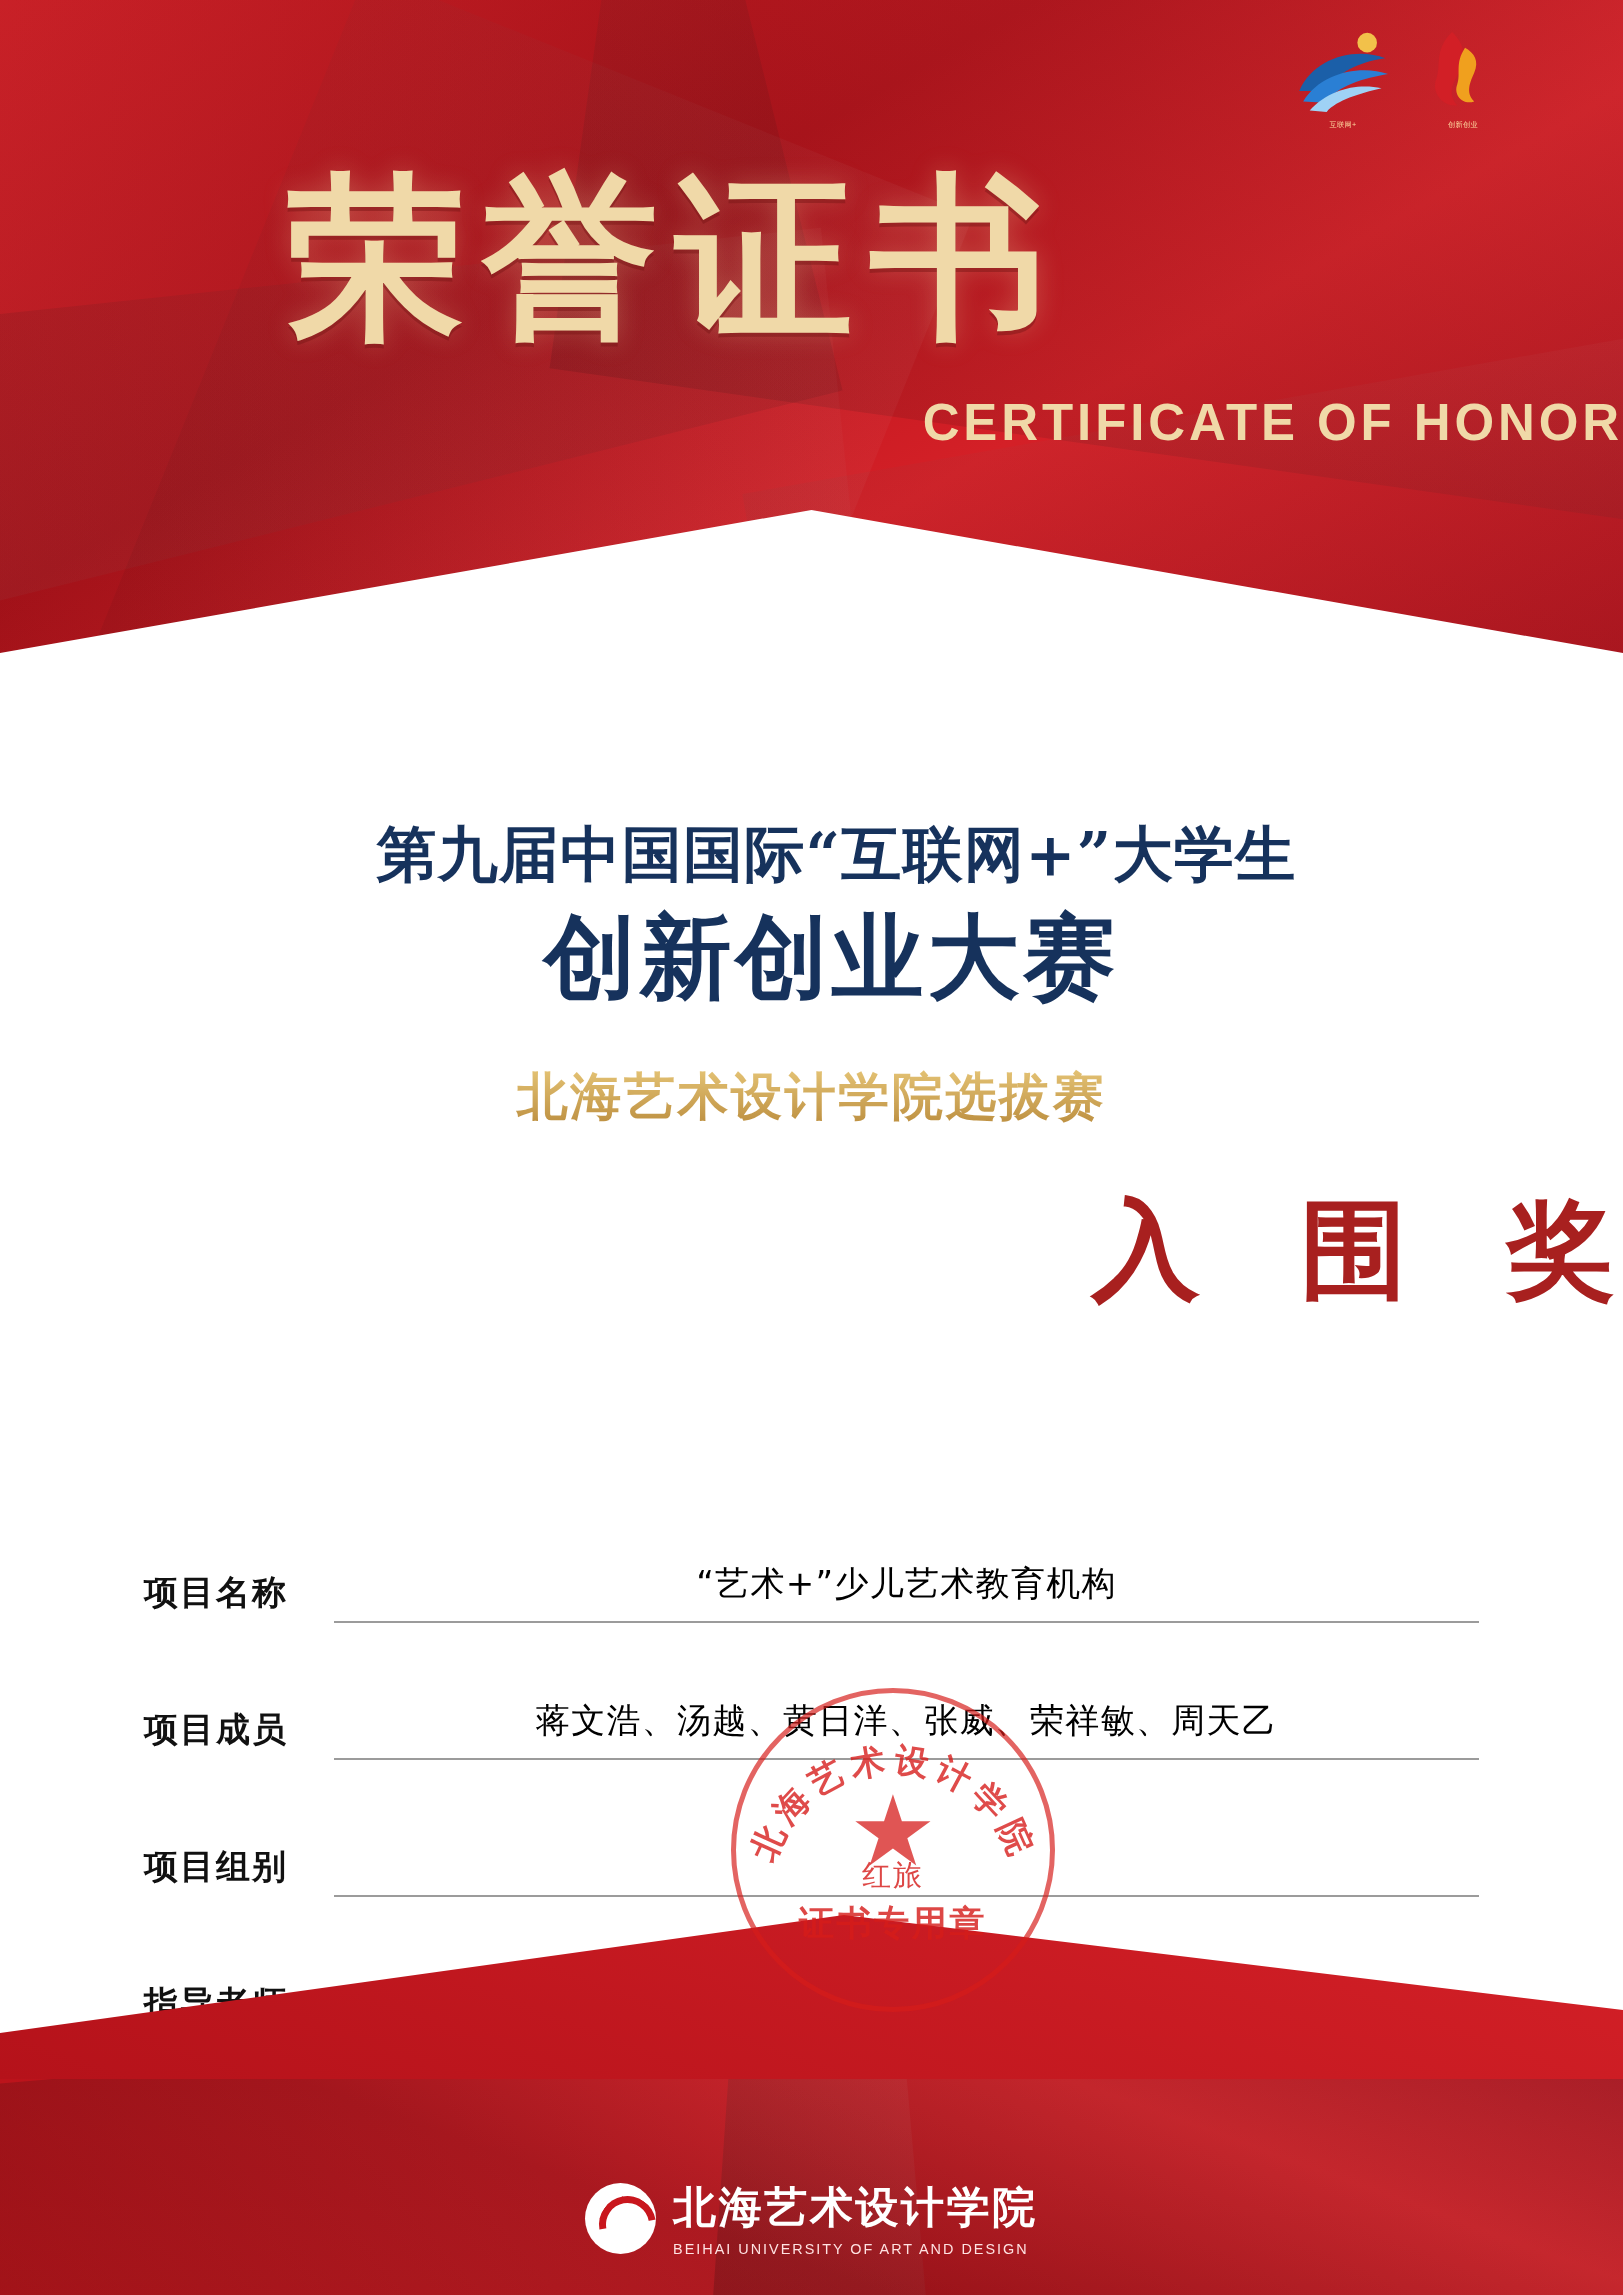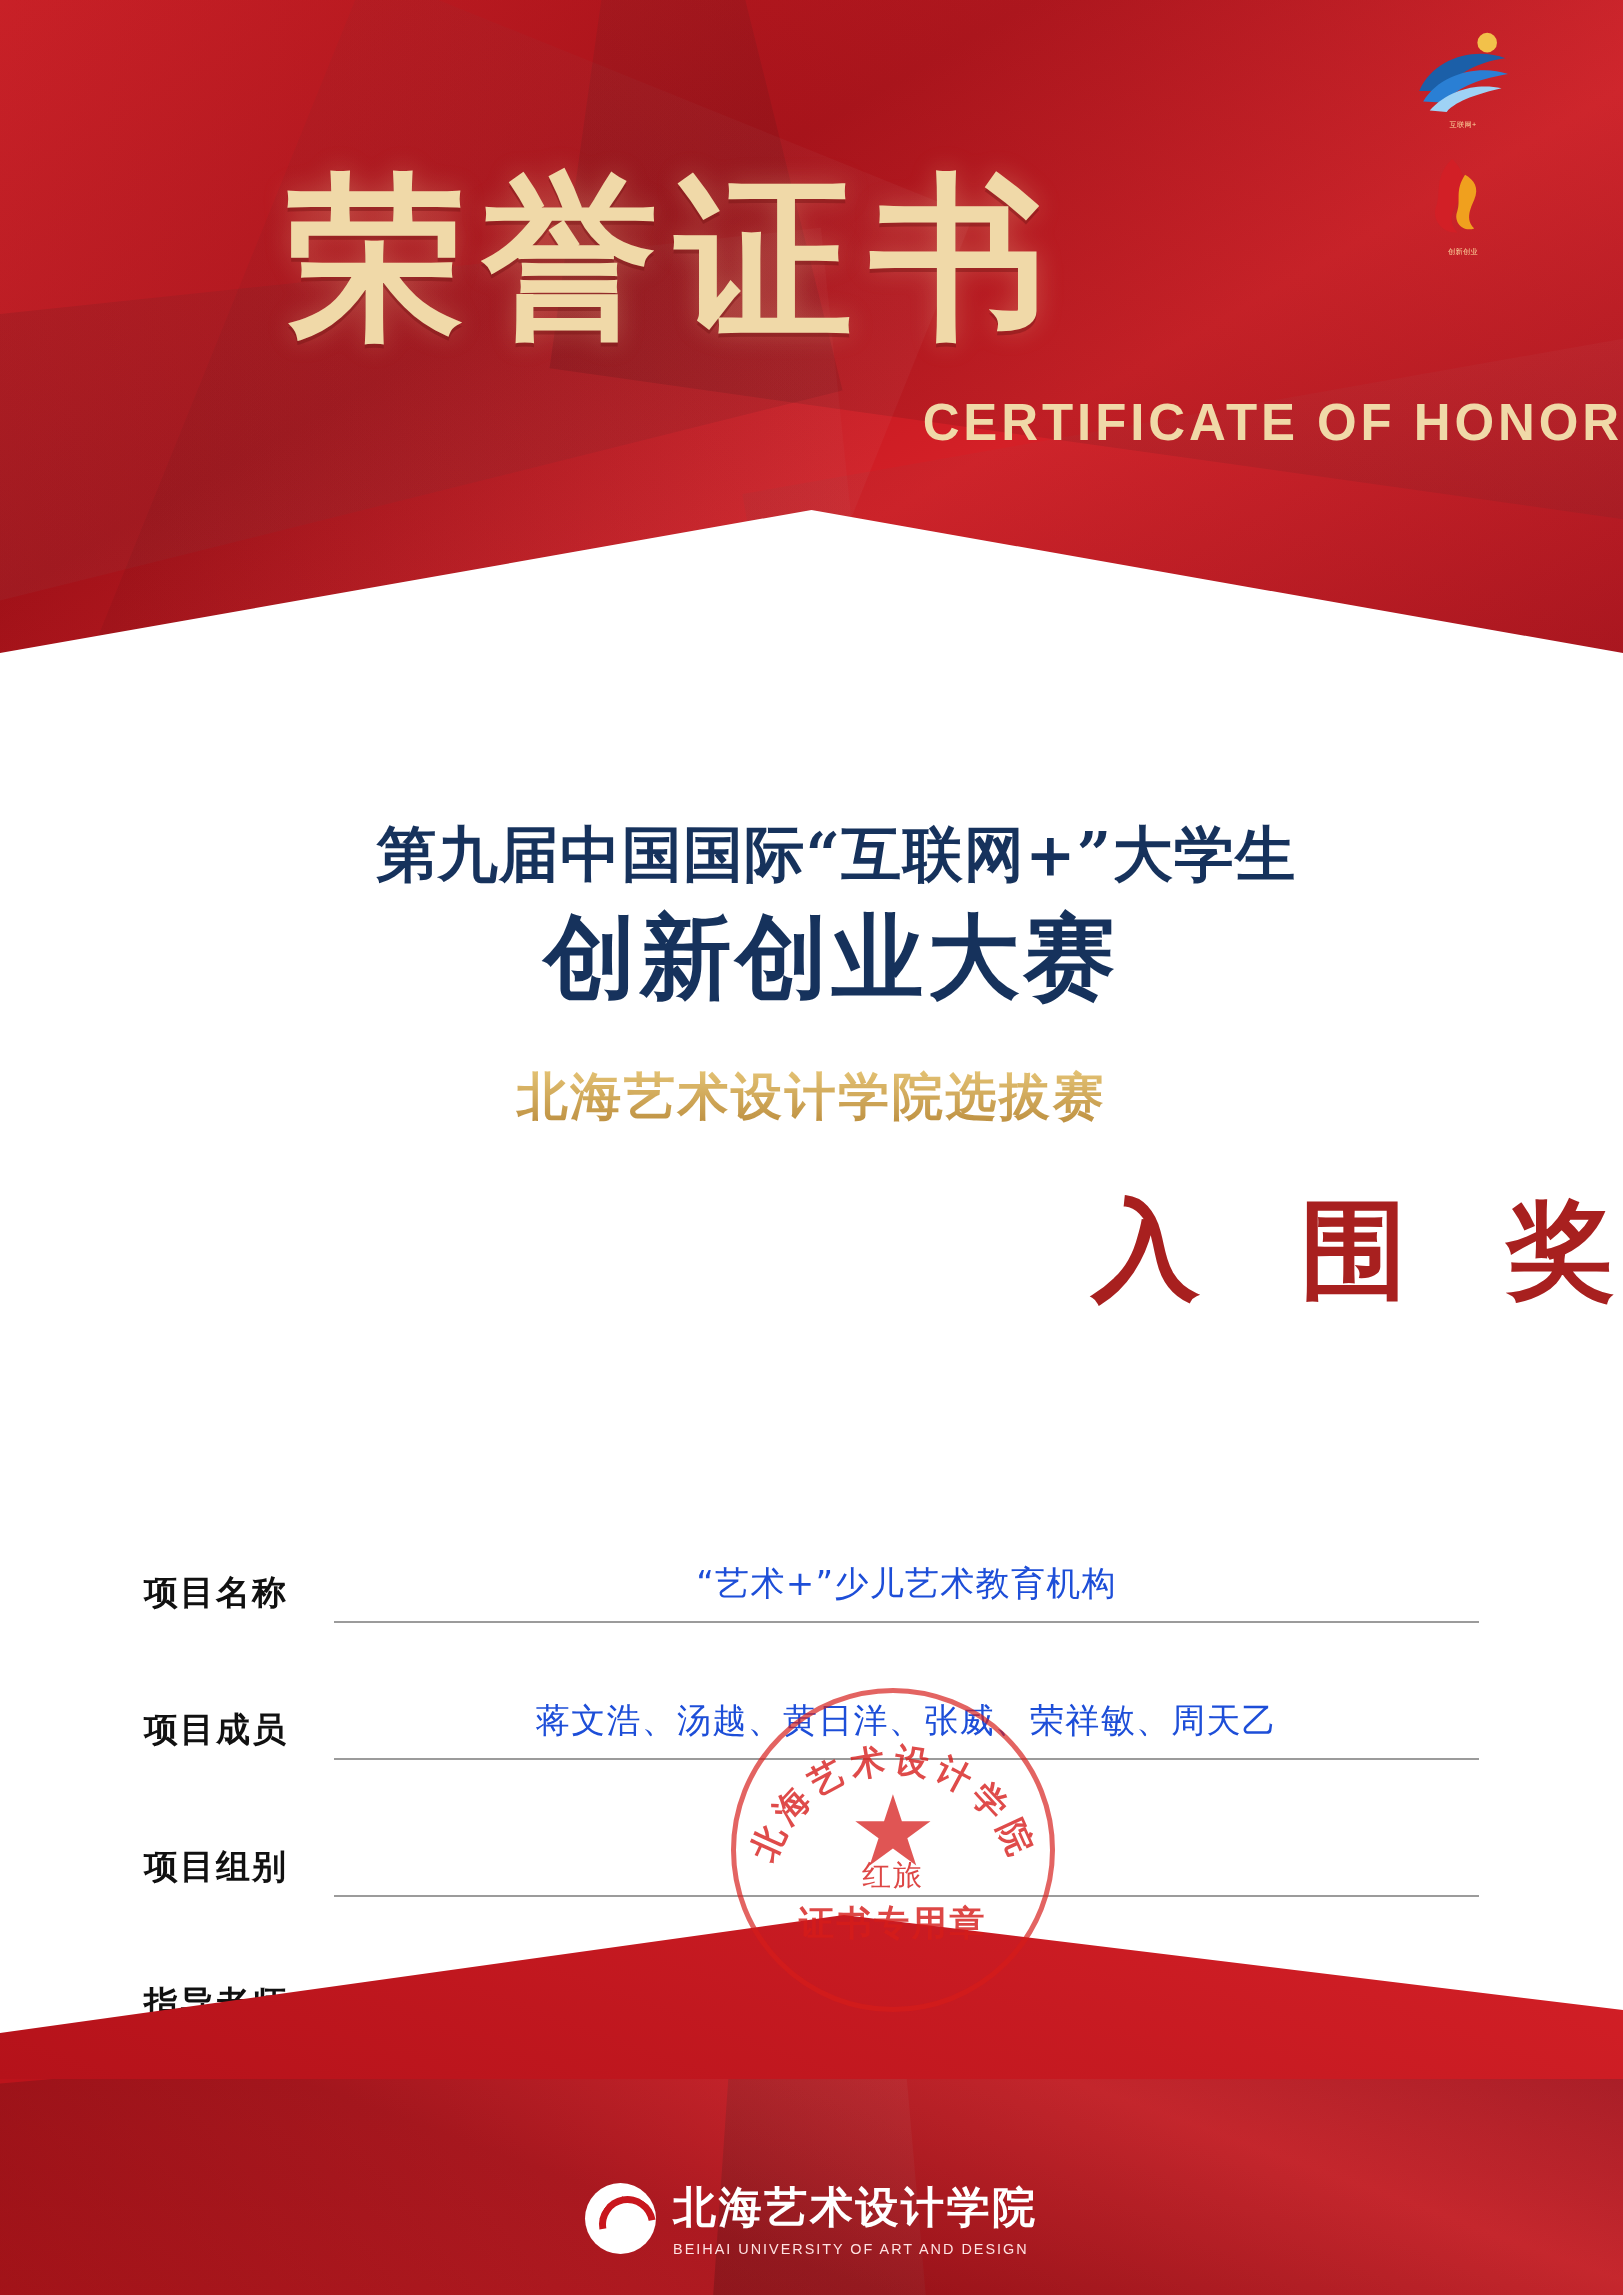--- a/index.html
+++ b/index.html
@@ -75,21 +75,20 @@
 
   
   .logos {
     position: absolute;
     right: 111px;
     top: 27.5px;
     display: flex;
     align-items: flex-start;
     gap: 22px;
     z-index: 6;
-    flex-direction: column;
   }
   .logo-swoosh, .logo-flame {
     position: relative;
     width: 98px;
     height: 105px;
   }
   .logo-caption {
     position: absolute;
     bottom: 2.6px;
     left: 0;
@@ -235,21 +234,21 @@
   }
   .field-value {
     position: absolute;
     left: 190px;
     right: 0;
     top: 19.6px;
     text-align: center;
     font-family: "DejaVu Sans", sans-serif;
     font-size: 34px;
     letter-spacing: 1.3px;
-    color: #1d4ed8;
+    color: #000000;
     white-space: nowrap;
   }
 
   
   .seal {
     position: absolute;
     left: 731px;
     top: 1688px;
     width: 314px;
     height: 314px;

